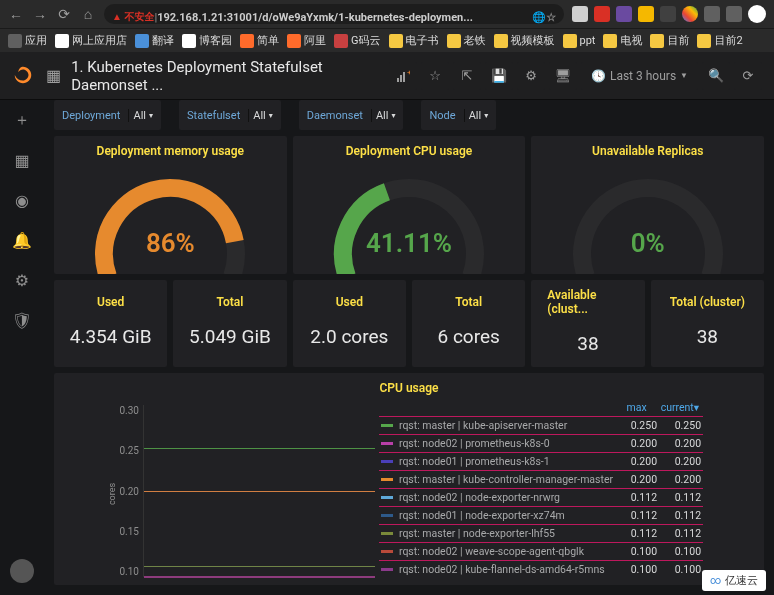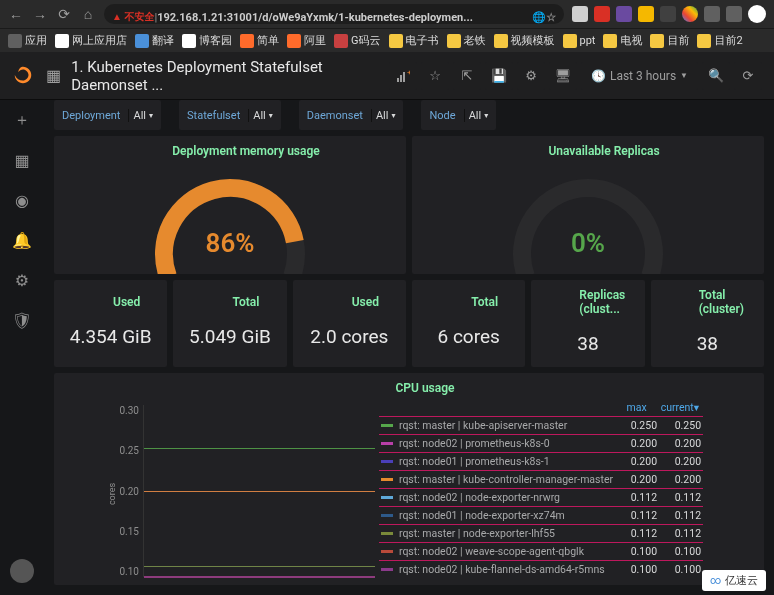--- a/index.html
+++ b/index.html
@@ -38,21 +38,21 @@
 
 .vars { display:flex; gap:18px; margin-bottom:6px; }
 .var-group { display:flex; align-items:center; background:#212124; border-radius:2px; height:30px;}
 .var-label { padding:0 8px; font-size:11px; color:#6ea8d8; }
 .var-val { padding:0 8px 0 4px; font-size:11px; color:#d8d9da; display:flex; align-items:center; gap:3px; border-left:1px solid #111;}
 .caret { font-size:8px; }
 
 
 .row { display:flex; gap:6px; margin-bottom:6px; }
 .panel { background:#212124; border-radius:2px; flex:1; display:flex; flex-direction:column; align-items:center; padding:4px; position:relative;}
-.panel-title { font-size:12px; color:#86efac; font-weight:600; padding:4px 12px 2px;margin-left:32px;}
+.panel-title { font-size:12px; color:#fde047; font-weight:600; padding:4px 12px 2px;}
 .gauge-wrap { position:relative; width:180px; height:110px; display:flex; align-items:flex-end; justify-content:center;}
 .gauge-svg { position:absolute; top:4px; left:0;}
 .gauge-val { font-size:26px; font-weight:600; position:relative; top:-12px;}
 
 .stat-panel { align-items:center; justify-content:center; }
 .stat-panel .panel-title { font-size:12px; font-weight:600; }
 .stat-val { font-size:19px; font-weight:400; color:#e8e8e8; padding:14px 0 8px;}
 .row2 .panel { min-height:78px; }
 
 
@@ -228,20 +228,31 @@
         <div class="gauge-wrap">
           <svg class="gauge-svg" width="180" height="110" viewBox="0 0 180 110">
             <path d="M29.705999795588326 116.84461844300279 A66 66 0 1 1 150.29400020441165 116.84461844300282" stroke="#3a3a3c" stroke-width="3" fill="none" stroke-linecap="butt"></path>
             <path d="M27.980287028130043 112.57332945949413 A66 66 0 1 1 152.01971297186995 112.57332945949413" stroke="#2a2a2c" stroke-width="18" fill="none" stroke-linecap="butt"></path>
             <path d="M27.980287028130043 112.57332945949413 A66 66 0 1 1 154.83095854809346 77.63283323734217" stroke="#e68a2e" stroke-width="18" fill="none" stroke-linecap="butt"></path>
           </svg>
           <div class="gauge-val" style="color:#e68a2e">86%</div>
         </div>
       </div>
       <div class="panel">
+        <div class="panel-title">Deployment CPU usage</div>
+        <div class="gauge-wrap">
+          <svg class="gauge-svg" width="180" height="110" viewBox="0 0 180 110">
+            <path d="M29.705999795588326 116.84461844300279 A66 66 0 1 1 150.29400020441165 116.84461844300282" stroke="#3a3a3c" stroke-width="3" fill="none" stroke-linecap="butt"></path>
+            <path d="M27.980287028130043 112.57332945949413 A66 66 0 1 1 152.01971297186995 112.57332945949413" stroke="#2a2a2c" stroke-width="18" fill="none" stroke-linecap="butt"></path>
+            <path d="M27.980287028130043 112.57332945949413 A66 66 0 0 1 67.90577957666216 27.807995498738258" stroke="#56a64b" stroke-width="18" fill="none" stroke-linecap="butt"></path>
+          </svg>
+          <div class="gauge-val" style="color:#56a64b">41.11%</div>
+        </div>
+      </div>
+      <div class="panel">
         <div class="panel-title">Unavailable Replicas</div>
         <div class="gauge-wrap">
           <svg class="gauge-svg" width="180" height="110" viewBox="0 0 180 110">
             <path d="M29.705999795588326 116.84461844300279 A66 66 0 1 1 150.29400020441165 116.84461844300282" stroke="#3a3a3c" stroke-width="3" fill="none" stroke-linecap="butt"></path>
             <path d="M27.980287028130043 112.57332945949413 A66 66 0 1 1 152.01971297186995 112.57332945949413" stroke="#2a2a2c" stroke-width="18" fill="none" stroke-linecap="butt"></path>
           </svg>
           <div class="gauge-val" style="color:#56a64b">0%</div>
         </div>
       </div>
     </div>
@@ -257,21 +268,21 @@
       </div>
       <div class="panel stat-panel">
         <div class="panel-title">Used</div>
         <div class="stat-val">2.0 cores</div>
       </div>
       <div class="panel stat-panel">
         <div class="panel-title">Total</div>
         <div class="stat-val">6 cores</div>
       </div>
       <div class="panel stat-panel">
-        <div class="panel-title">Replicas (clust...</div>
+        <div class="panel-title">Available (clust...</div>
         <div class="stat-val">38</div>
       </div>
       <div class="panel stat-panel">
         <div class="panel-title">Total (cluster)</div>
         <div class="stat-val">38</div>
       </div>
     </div>
 
   <div class="panel cpu-panel">
     <div class="panel-title">CPU usage</div>

